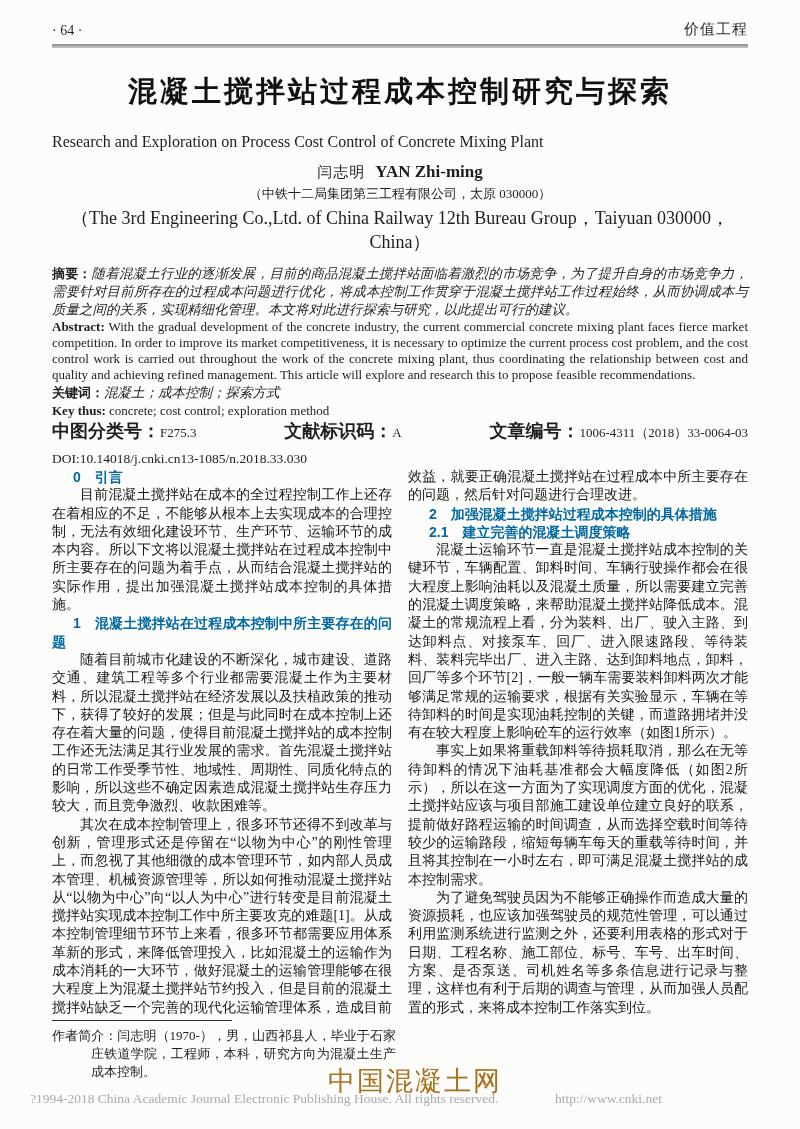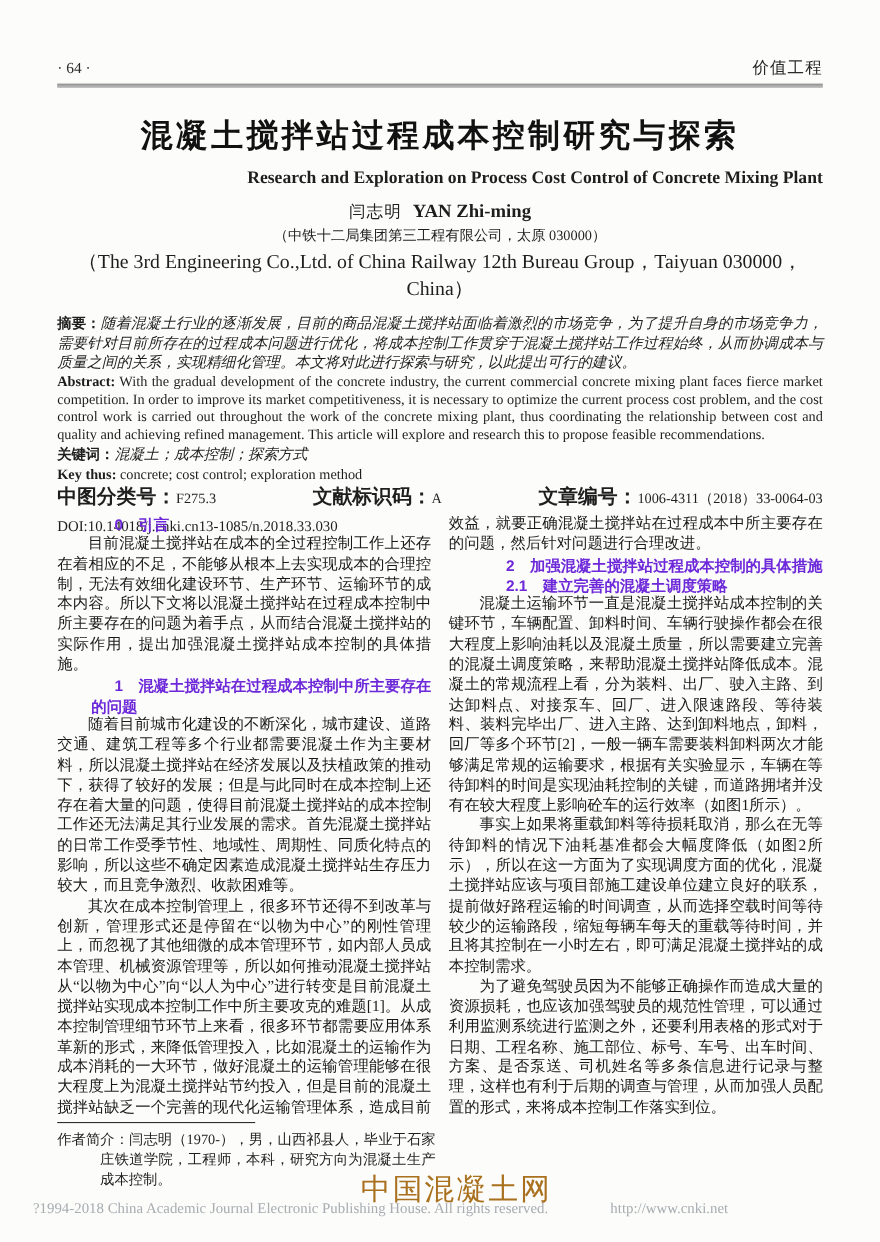--- a/index.html
+++ b/index.html
@@ -4,27 +4,27 @@
 <style>
   html,body{margin:0;padding:0;background:#e9e9e7;}
   .page{
     position:relative; width:800px; height:1129px; margin:0 auto;
     background:#fcfcfa; color:#1e1e1e; box-sizing:border-box;
     padding:0 52px; overflow:hidden;
     font-family:"Liberation Serif","DejaVu Serif",serif;
   }
   
   .header-row{display:flex;justify-content:space-between;align-items:flex-end;
-    padding-top:52px;font-size:14px;color:#2a2a2a;}
+    padding-top:20px;font-size:14px;color:#2a2a2a;}
   .journal-name{font-family:"Liberation Sans","DejaVu Sans",sans-serif;font-size:15px;letter-spacing:1px;}
   .header-rule{height:4px;margin-top:5px;background:linear-gradient(#8d8d8d,#c6c6c6);}
   
   .title-zh{margin-top:24px;text-align:center;font-family:"Liberation Sans","DejaVu Sans",sans-serif;
     font-weight:bold;font-size:29px;letter-spacing:3px;color:#111;}
-  .title-en{margin-top:9px;text-align:right;font-weight:bold;font-size:16px;}
+  .title-en{margin-top:21px;text-align:left;font-weight:normal;font-size:16px;}
   .author-line{margin-top:11px;text-align:center;}
   .author-zh{font-size:15px;letter-spacing:1px;}
   .author-en{font-weight:bold;font-size:17px;margin-left:6px;}
   .aff-zh{margin-top:3px;text-align:center;font-size:13px;}
   .aff-en{margin-top:3px;text-align:center;font-size:18px;}
   
   .abstract-zh{margin-top:11px;font-size:13.5px;line-height:18px;text-align:justify;font-style:italic;}
   .abstract-zh b,.kw-zh b{font-style:normal;font-family:"Liberation Sans","DejaVu Sans",sans-serif;font-size:13px;}
   .abstract-en{font-size:13px;line-height:16px;text-align:justify;}
   .abstract-en b,.kw-en b{font-size:13px;}
@@ -32,21 +32,21 @@
   .kw-en{font-size:13px;line-height:17px;}
   .meta-row{display:flex;justify-content:space-between;margin-top:4px;font-size:13px;line-height:17px;}
   .meta-row b{font-family:"Liberation Sans","DejaVu Sans",sans-serif;font-weight:bold;font-size:18px;}
   .doi-line{margin-top:9px;font-size:13.5px;line-height:17px;}
   
   .body-cols{position:absolute;left:52px;top:468px;width:696px;height:614px;
     display:flex;gap:16px;overflow:hidden;}
   .col{width:340px;font-size:14px;line-height:18.3px;text-align:justify;color:#191919;}
   .col-left{max-height:548px;overflow:hidden;}
   .col p{margin:0;text-indent:2em;}
-  .col p.h{font-family:"Liberation Sans","DejaVu Sans",sans-serif;font-weight:bold;text-indent:1.5em;color:#6d28d9;margin-left:31px;}
+  .col p.h{font-family:"Liberation Sans","DejaVu Sans",sans-serif;font-weight:bold;text-indent:1.5em;color:#0369a1;}
   .col p.cont{text-indent:0;}
   
   .footnote{position:absolute;left:52px;top:1020px;width:344px;font-size:13px;line-height:18px;}
   .footnote-rule{width:180px;border-top:1.5px solid #2c2c2c;margin-bottom:6px;}
   .footnote-text{padding-left:3em;text-indent:-3em;text-align:justify;}
   
   .footer{position:absolute;left:30px;bottom:22px;width:632px;display:flex;
     justify-content:space-between;font-size:13.5px;color:#a7acb1;}
   .watermark{position:absolute;left:328px;top:1063px;font-family:"Liberation Sans","DejaVu Sans",sans-serif;
     font-size:27px;letter-spacing:2px;color:#a16207;opacity:.9;}

